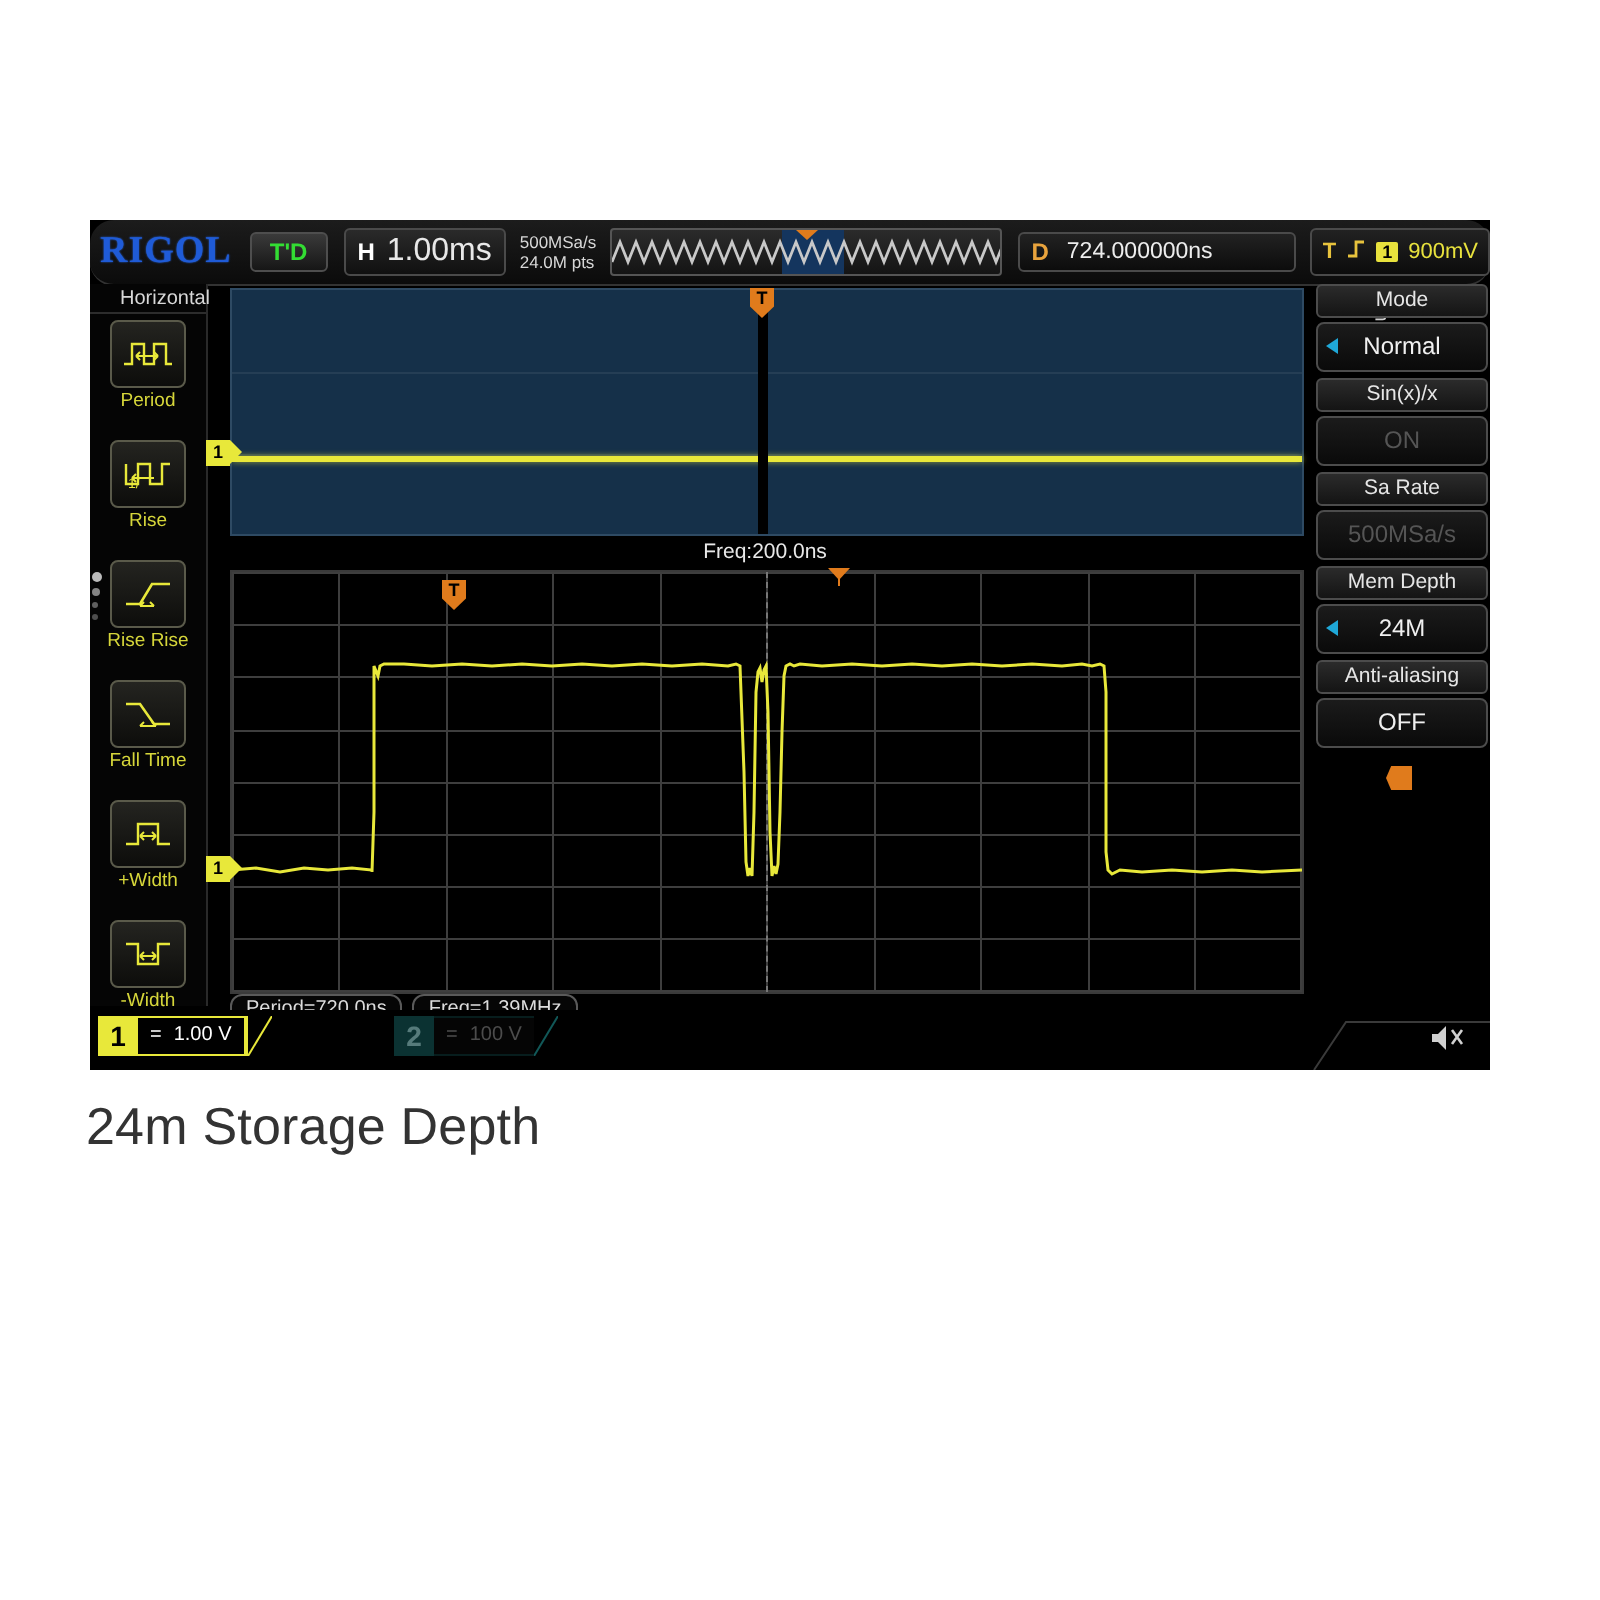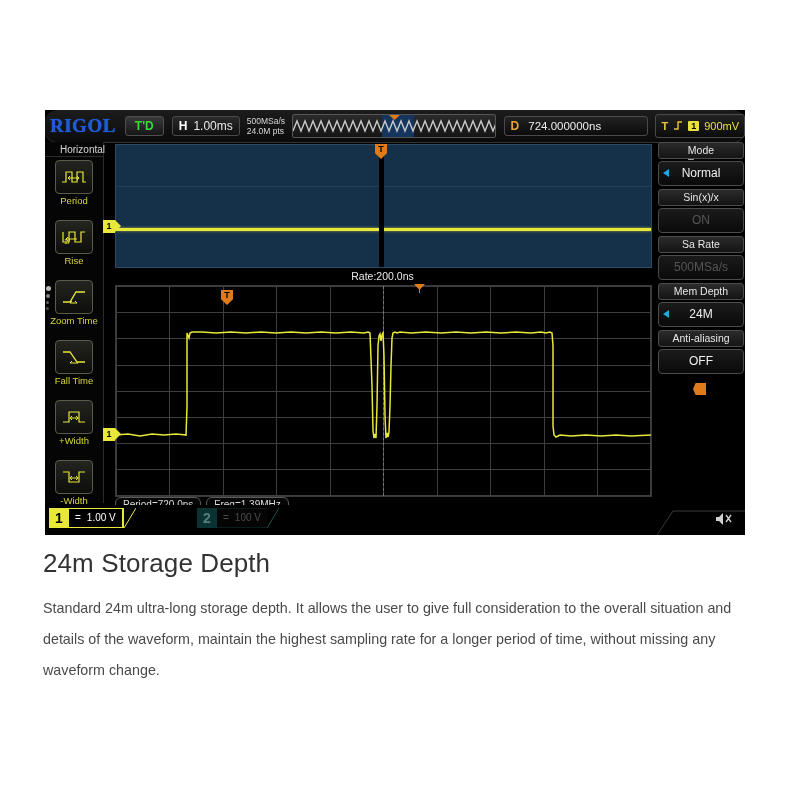--- a/index.html
+++ b/index.html
@@ -23,21 +23,21 @@
   .rigol{color:#1f5bd7;font-family:"Liberation Serif", serif;font-weight:bold;
     font-size:19px;letter-spacing:.5px;margin-left:5px;
     text-shadow:0 0 1px #2a6df0;}
   .td{margin-left:9px;background:linear-gradient(#3a3a3a,#161616);
     border:1px solid #4e4e4e;border-radius:3px;color:#33dd33;
     font-size:12px;font-weight:bold;padding:2px 9px;}
   .hbox{margin-left:8px;background:linear-gradient(#2a2a2a,#101010);
     border:1px solid #4a4a4a;border-radius:3px;padding:2px 6px;
     display:flex;align-items:center;gap:6px;}
   .hbox .hl{color:#fff;font-size:12px;font-weight:bold;}
-  .hbox .hv{color:#e8e8e8;font-size:12px;}
+  .hbox .hv{color:#e8e8e8;font-size:16px;}
   .srate{margin-left:7px;color:#d8d8d8;font-size:8.5px;line-height:10px;}
   .preview{margin-left:7px;width:208px;height:22px;position:relative;
     background:linear-gradient(#2b2b2b,#141414);
     border:1px solid #555;border-radius:2px;overflow:hidden;}
   .preview .zoomsel{position:absolute;left:44%;top:0;width:16%;height:100%;
     background:#14355e;}
   .preview svg{position:absolute;left:0;top:0;}
   .ptrig{position:absolute;left:50%;top:-9px;margin-left:-5px;}
   .dbox{margin-left:8px;background:linear-gradient(#222,#0c0c0c);
     border:1px solid #4a4a4a;border-radius:3px;padding:2px 6px;
@@ -220,21 +220,21 @@
           <i style="width:4px;height:4px;opacity:.7"></i>
           <i style="width:3px;height:3px;opacity:.5"></i>
           <i style="width:3px;height:3px;opacity:.4"></i>
       </div>
       <div class="mbtn">
         <svg width="26" height="20">
             <path d="M2 15 L9 15 L15 5 L24 5" stroke="#e8e83a" stroke-width="1.3" fill="none"></path>
             <path d="M9 16 H16 M9 16 L11 14 M16 16 L14 14" stroke="#e8e83a" stroke-width="1"></path>
           </svg>
       </div>
-      <div class="mlbl">Zoom Time</div>
+      <div class="mlbl">Rise Rise</div>
     </div>
 
     <div class="mitem">
       <div class="mbtn">
         <svg width="26" height="20">
             <path d="M2 5 L9 5 L16 15 L24 15" stroke="#e8e83a" stroke-width="1.3" fill="none"></path>
             <path d="M9 16 H17 M9 16 L11 14 M17 16 L15 14" stroke="#e8e83a" stroke-width="1"></path>
           </svg>
       </div>
       <div class="mlbl">Fall Time</div>
@@ -265,21 +265,21 @@
     <div class="gline" style="left:0;top:41px;width:535px;height:1px"></div>
     <div class="gline" style="left:0;top:82px;width:535px;height:1px"></div>
     <div class="trace-main"></div>
     <div class="vdash" style="left:266px;top:0;height:122px;border-color:#111"></div>
     <div style="position:absolute;left:263px;top:0;width:5px;height:122px;background:#000;"></div>
   </div>
   <div class="trigmark" style="left:330px;top:34px;">T</div>
   <div class="chmark" style="left:58px;top:110px;">1</div>
   <div class="trigright" style="left:648px;top:104px;"></div>
 
-  <div class="zoomlbl">Rate:200.0ns</div>
+  <div class="zoomlbl">Freq:200.0ns</div>
 
   <div class="zoompane">
     <div class="g gv" style="left:0"></div>
       <div class="g gv" style="left:53px"></div>
     <div class="g gv" style="left:107px"></div>
       <div class="g gv" style="left:160px"></div>
     <div class="g gv" style="left:214px"></div>
       <div class="g gv" style="left:267px"></div>
     <div class="g gv" style="left:321px"></div>
       <div class="g gv" style="left:374px"></div>
@@ -383,14 +383,13 @@
           <path d="M1 6 H4 L8 2 V14 L4 10 H1 Z" fill="#d0d0d0"></path>
           <path d="M11 4 L16 11 M16 4 L11 11" stroke="#d0d0d0" stroke-width="1.3"></path>
         </svg>
     </div>
   </div>
 
 </div>
 
 <div class="article">
   <h1 class="headline">24m Storage Depth</h1>
-  <p class="para">Standard 24m ultra-long storage depth. It allows the user to give full consideration to the overall situation and details of the waveform, maintain the highest sampling rate for a longer period of time, without missing any waveform change.</p>
 </div>
 
 </body></html>

